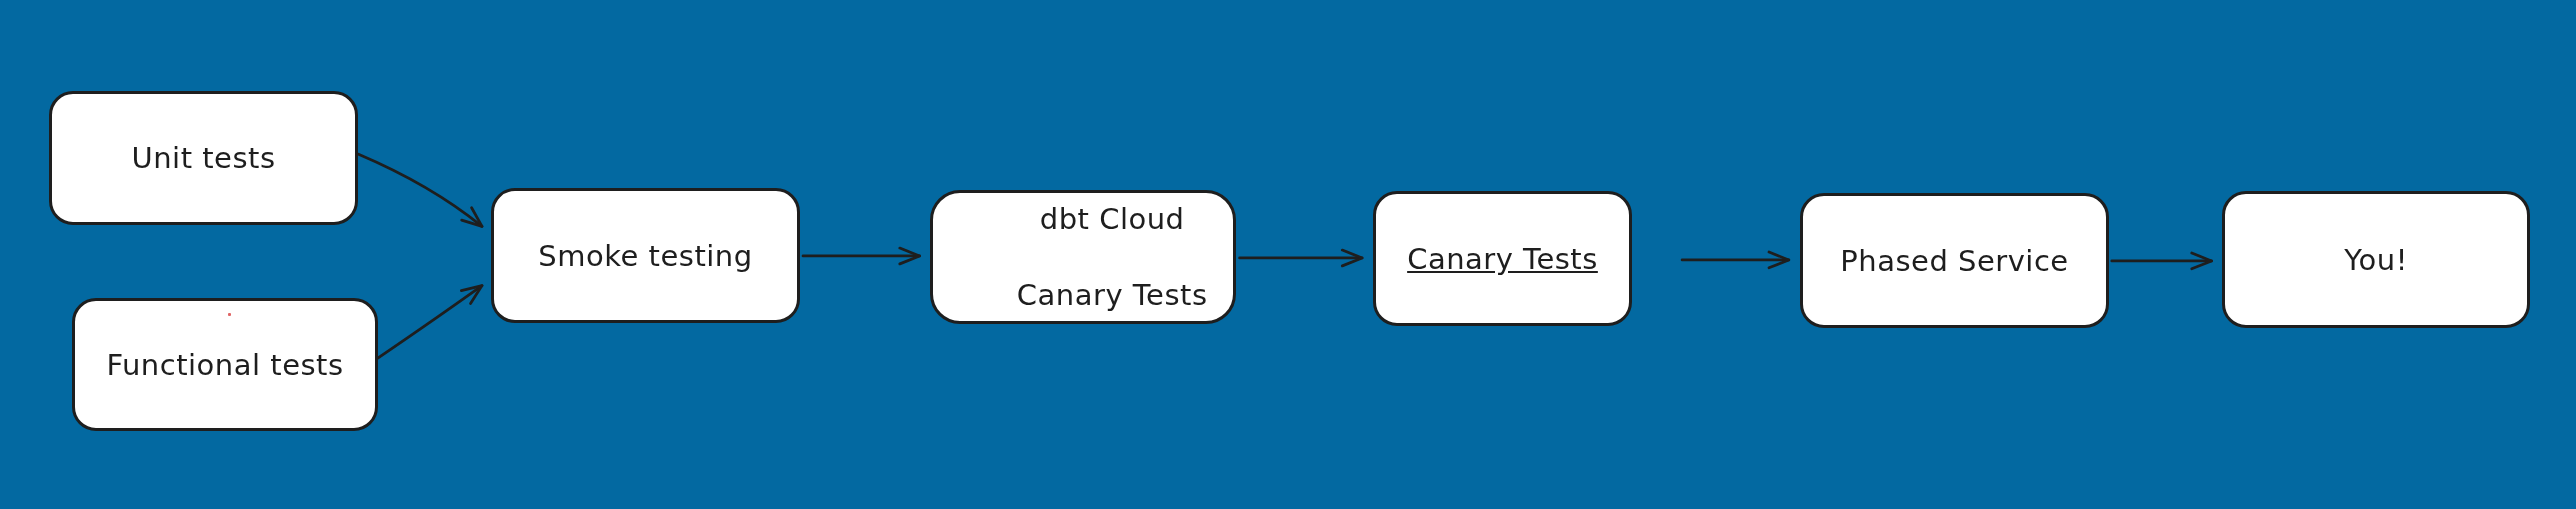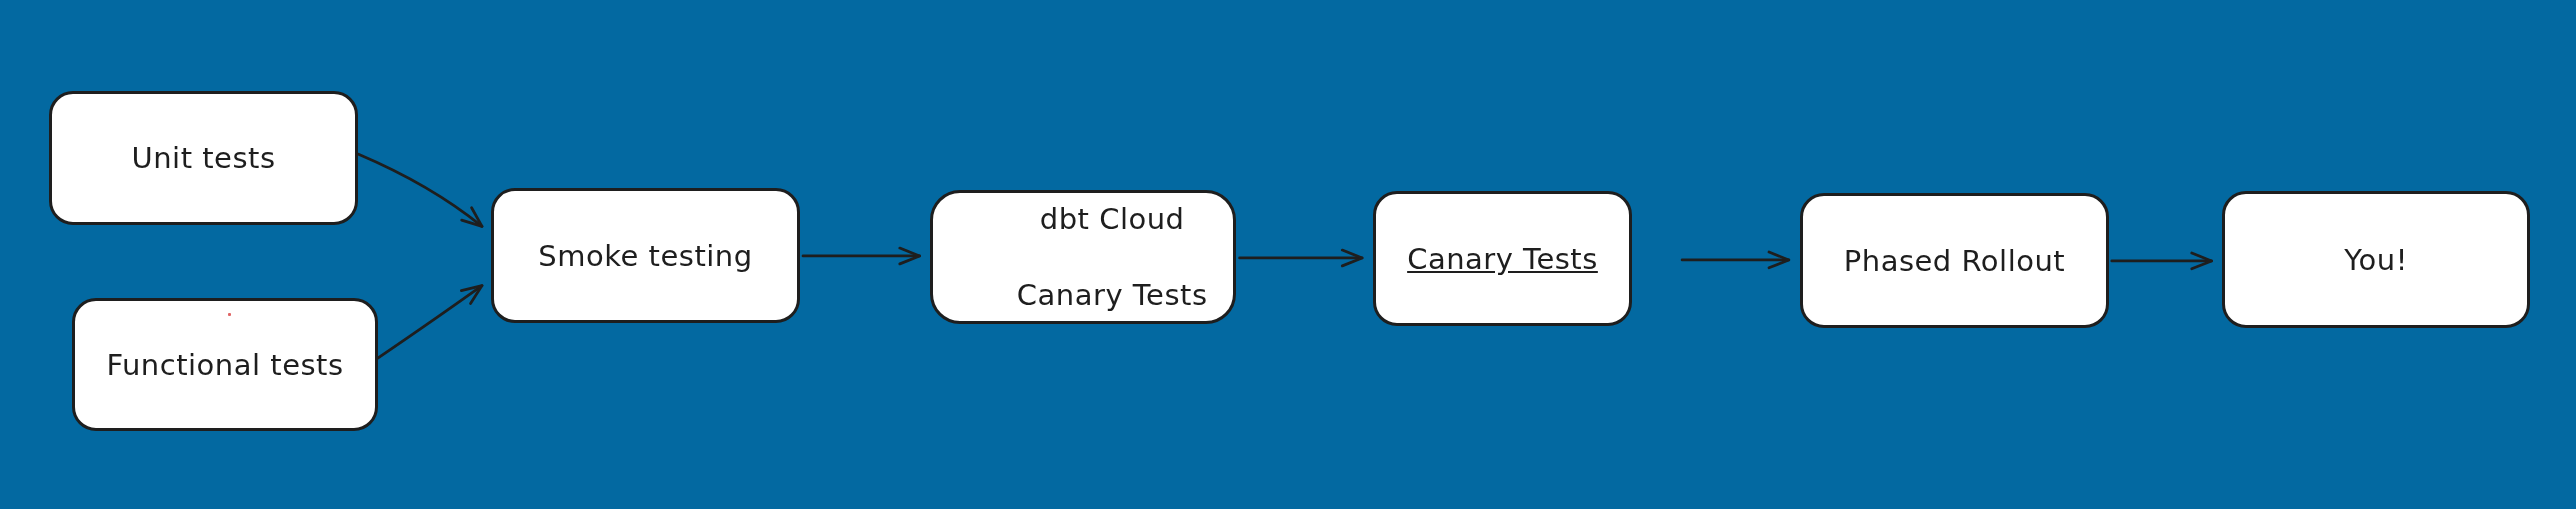--- a/index.html
+++ b/index.html
@@ -97,21 +97,21 @@
       <span>dbt Cloud</span><br>
       <span>Canary Tests</span>
     </span>
   </div>
 
   <div class="node" id="node-canary-tests">
     <span class="label">Canary Tests</span>
   </div>
 
   <div class="node" id="node-phased-rollout">
-    <span class="label">Phased Rollout</span>
+    <span class="label">Phased Service</span>
   </div>
 
   <div class="node" id="node-you">
     <span class="label">You!</span>
   </div>
 
   <div id="stray-red-dot"></div>
 
 </div>
 

